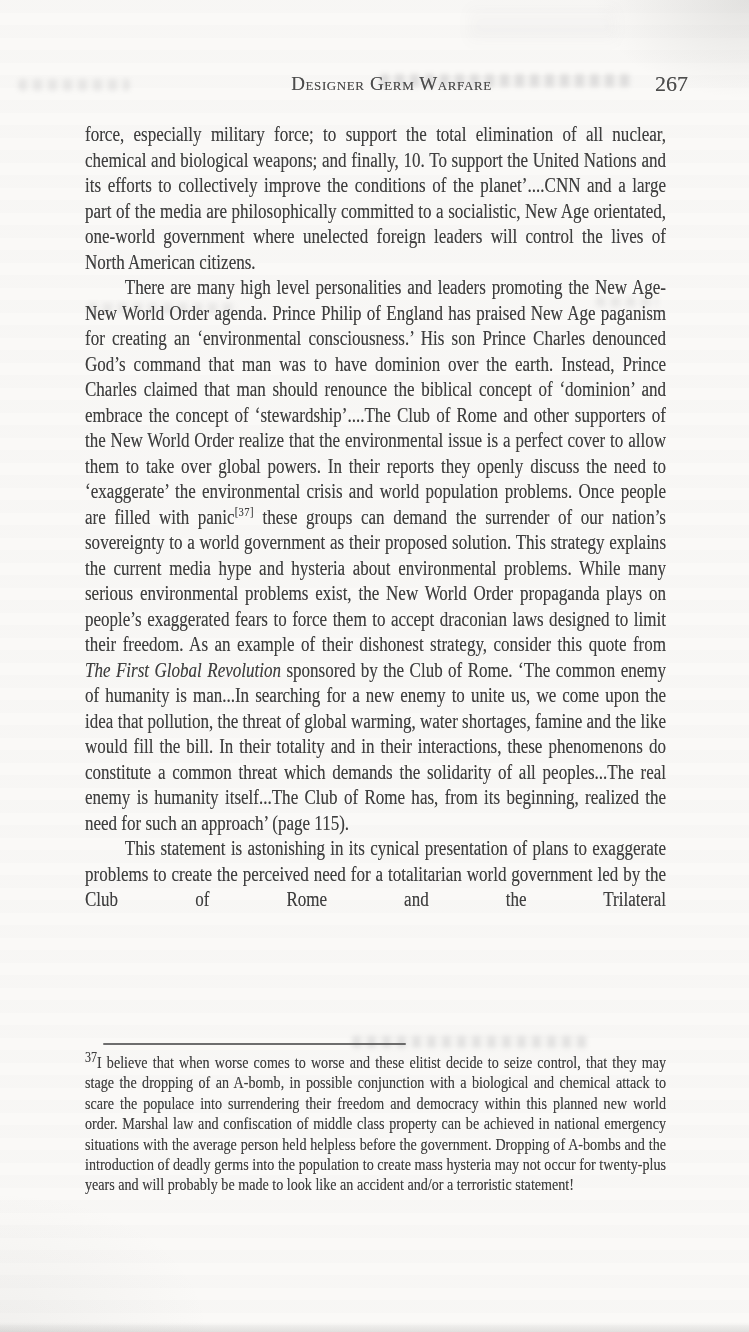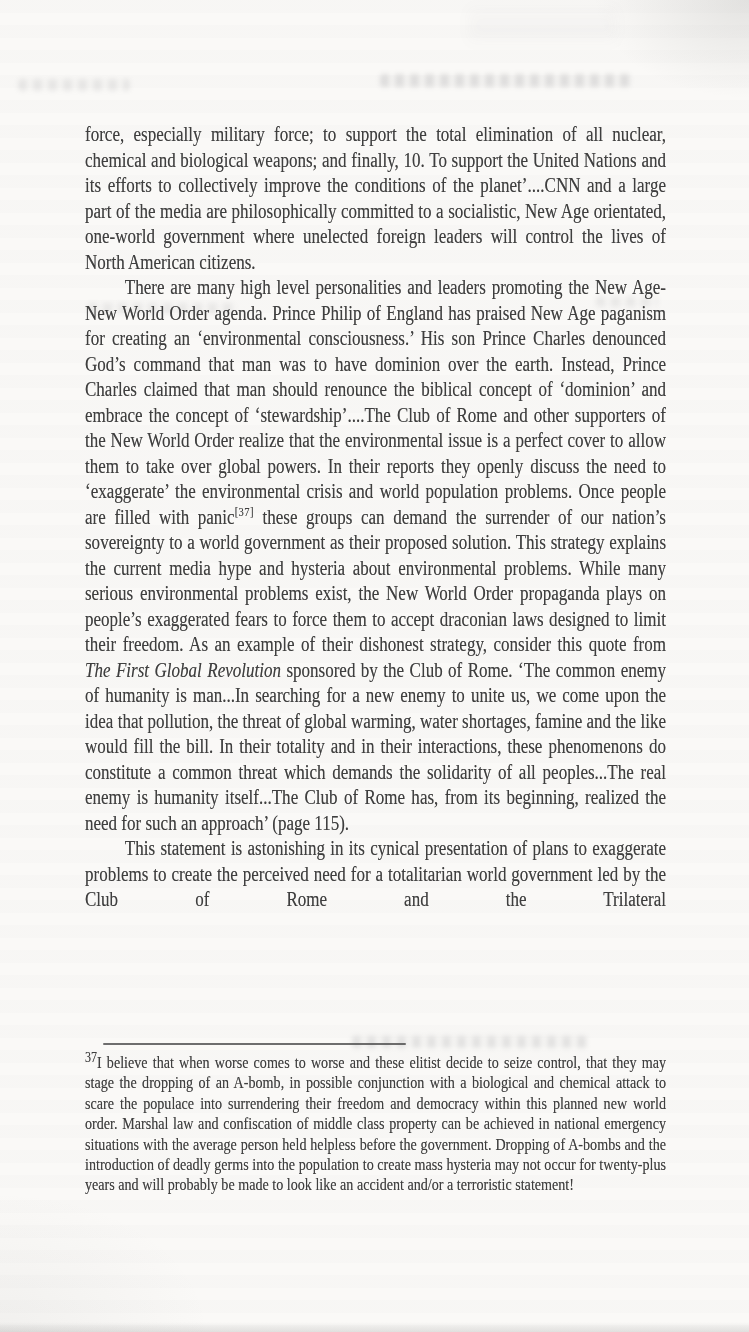--- a/index.html
+++ b/index.html
@@ -84,20 +84,24 @@
 
 <div class="page">
 
   <div class="ghost g0"></div>
   <div class="ghost g1"></div>
   <div class="ghost g2"></div>
   <div class="ghost g3"></div>
   <div class="ghost g4"></div>
   <div class="ghost g5"></div>
 
+  <div class="running-header">
+    <span class="header-title">Designer Germ Warfare</span>
+    <span class="page-number">267</span>
+  </div>
 
   <div class="body-text" id="paragraphs">
       <p class=""><span>force, especially military force; to support the total elimination of all nuclear, chemical and biological weapons;  and finally, 10. To support the United Nations and its efforts to collectively improve the conditions of the planet’....CNN and a large part of the media are philosophically committed to a socialistic, New Age orientated, one-world government where unelected foreign leaders will control the lives of North American citizens.</span></p>
       <p class="indent"><span>There are many high level personalities and leaders promoting the New Age-New World Order agenda.  Prince Philip of England has praised New Age paganism for creating an ‘environmental consciousness.’  His son Prince Charles denounced God’s command that man was to have dominion over the earth.  Instead, Prince Charles claimed that man should renounce the biblical concept of ‘dominion’ and embrace the concept of ‘stewardship’....The Club of Rome and other supporters of the New World Order realize that the environmental issue is a perfect cover to allow them to take over global powers.  In their reports they openly discuss the need to ‘exaggerate’ the environmental crisis and world population problems.  Once people are filled with panic</span><sup>[37]</sup><span> these groups can demand the surrender of our nation’s sovereignty to a world government as their proposed solution.  This strategy explains the current media hype and hysteria about environmental problems.  While many serious environmental problems exist, the New World Order propaganda plays on people’s exaggerated fears to force them to accept draconian laws designed to limit their freedom.  As an example of their dishonest strategy, consider this quote from </span><em>The First Global Revolution</em><span> sponsored by the Club of Rome.  ‘The common enemy of humanity is man...In searching for a new enemy to unite us, we come upon the idea that pollution, the threat of global warming, water shortages, famine and the like would fill the bill.  In their totality and in their interactions, these phenomenons do constitute a common threat which demands the solidarity of all peoples...The real enemy is humanity itself...The Club of Rome has, from its beginning, realized the need for such an approach’ (page 115).</span></p>
       <p class="indent justify-last"><span>This statement is astonishing in its cynical presentation of plans to exaggerate problems to create the perceived need for a totalitarian world government led by the Club of Rome and the Trilateral</span></p>
     </div>
 
   <div class="footnote-rule"></div>
 
   <div class="footnote">

